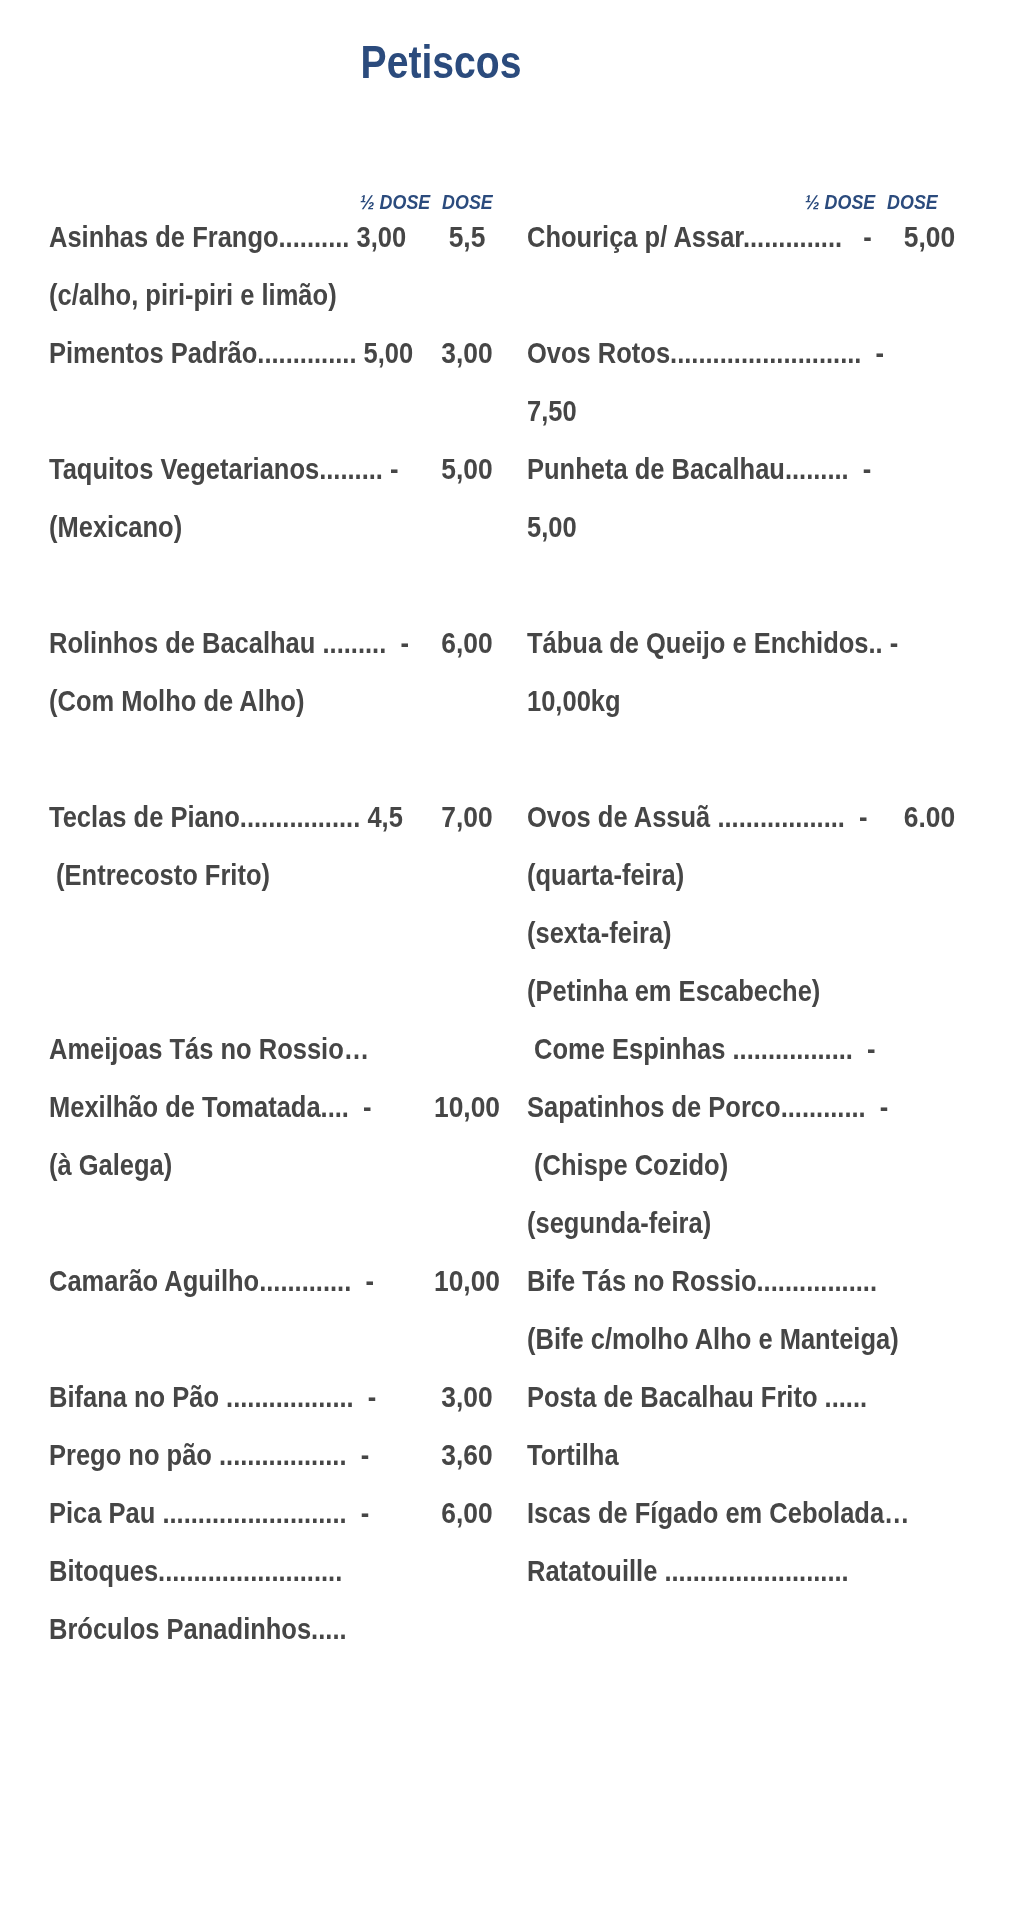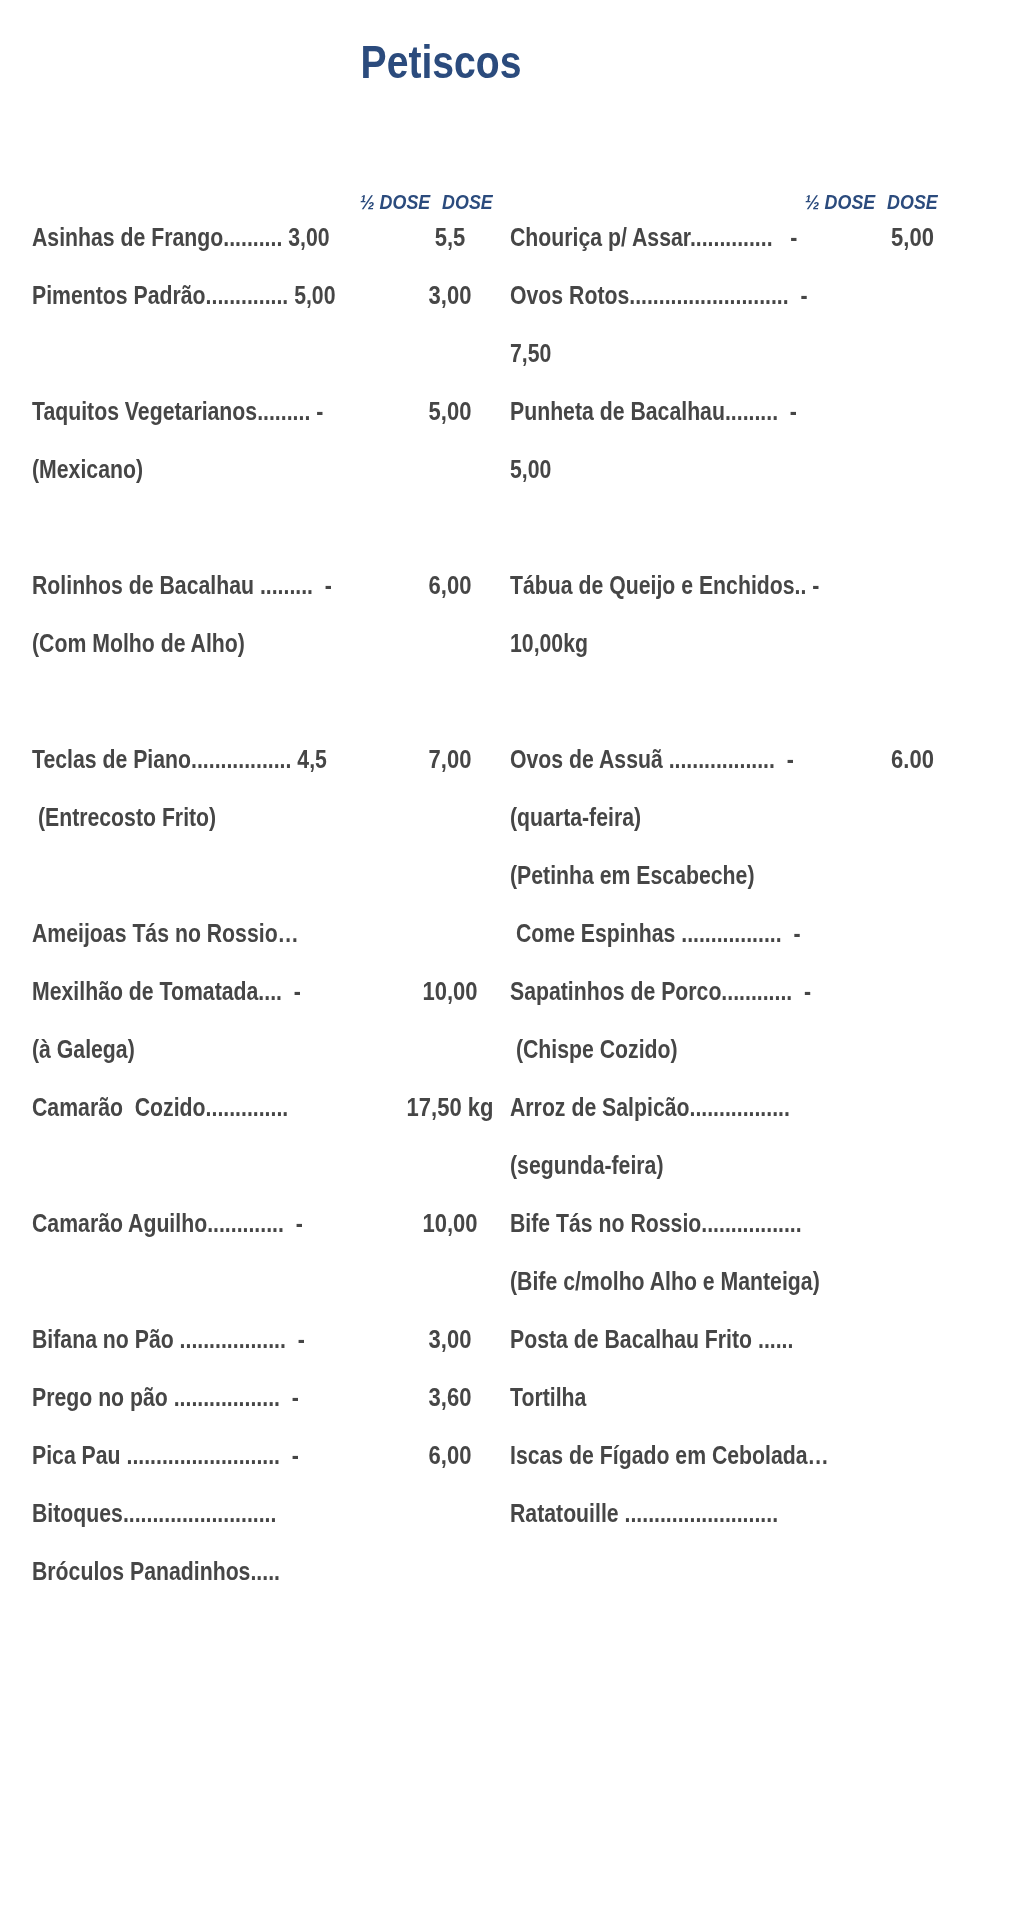--- a/index.html
+++ b/index.html
@@ -45,24 +45,24 @@
     transform-origin: 0 50%;
   }
   .col-headers.left  { left: 330px; }
   .col-headers.right { left: 775px; }
   .hdr-gap { margin-left: 14px; }
 
   .rows { margin-top: 26px; }
   .row {
     display: grid;
     grid-template-columns: 368px 100px 10px 355px 95px;
-    padding-left: 32px;
+    padding-left: 49px;
     height: 58px;
     align-items: center;
-    font-size: 25px;
+    font-size: 30px;
     color: var(--body);
     white-space: pre;
   }
   .c-item {
     transform: scaleX(0.85);
     transform-origin: 0 50%;
     overflow: visible;
   }
   .c-dose {
     text-align: center;
@@ -88,20 +88,27 @@
 
   <div class="rows">
   <div class="row">
     <span class="c-item">Asinhas de Frango.......... 3,00</span>
     <span class="c-dose">5,5</span>
     <span></span>
     <span class="c-item">Chouriça p/ Assar..............   -</span>
     <span class="c-dose">5,00</span>
   </div>
 
+  <div class="row">
+    <span class="c-item">(c/alho, piri-piri e limão)</span>
+    <span class="c-dose"></span>
+    <span></span>
+    <span class="c-item"></span>
+    <span class="c-dose"></span>
+  </div>
 
   <div class="row">
     <span class="c-item">Pimentos Padrão.............. 5,00</span>
     <span class="c-dose">3,00</span>
     <span></span>
     <span class="c-item">Ovos Rotos...........................  -</span>
     <span class="c-dose"></span>
   </div>
 
   <div class="row">
@@ -170,20 +177,27 @@
 
   <div class="row">
     <span class="c-item"> (Entrecosto Frito)</span>
     <span class="c-dose"></span>
     <span></span>
     <span class="c-item">(quarta-feira)</span>
     <span class="c-dose"></span>
   </div>
 
 
+  <div class="row">
+    <span class="c-item"></span>
+    <span class="c-dose"></span>
+    <span></span>
+    <span class="c-item">(sexta-feira)</span>
+    <span class="c-dose"></span>
+  </div>
 
   <div class="row">
     <span class="c-item"></span>
     <span class="c-dose"></span>
     <span></span>
     <span class="c-item">(Petinha em Escabeche)</span>
     <span class="c-dose"></span>
   </div>
 
   <div class="row">
@@ -203,27 +217,20 @@
   </div>
 
   <div class="row">
     <span class="c-item">(à Galega)</span>
     <span class="c-dose"></span>
     <span></span>
     <span class="c-item"> (Chispe Cozido)</span>
     <span class="c-dose"></span>
   </div>
 
-  <div class="row">
-    <span class="c-item">Camarão  Cozido..............</span>
-    <span class="c-dose">17,50 kg</span>
-    <span></span>
-    <span class="c-item">Arroz de Salpicão.................</span>
-    <span class="c-dose"></span>
-  </div>
 
   <div class="row">
     <span class="c-item"></span>
     <span class="c-dose"></span>
     <span></span>
     <span class="c-item">(segunda-feira)</span>
     <span class="c-dose"></span>
   </div>
 
   <div class="row">

